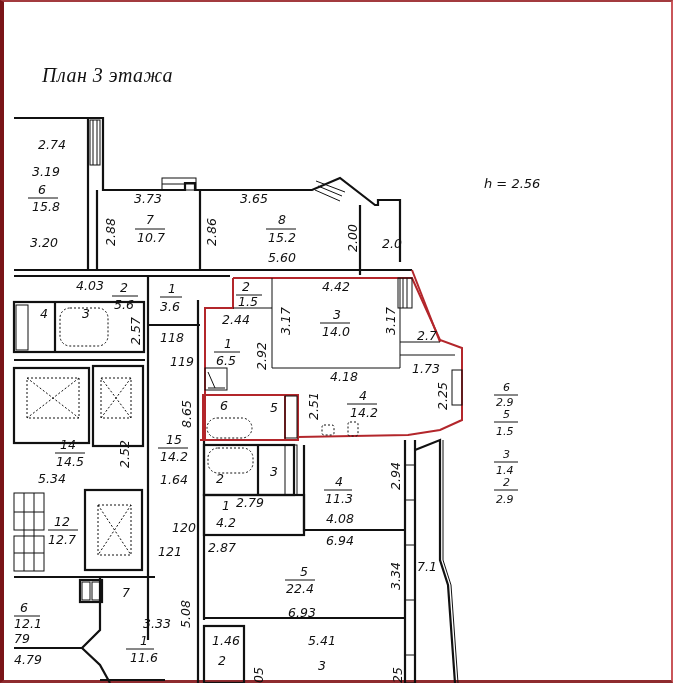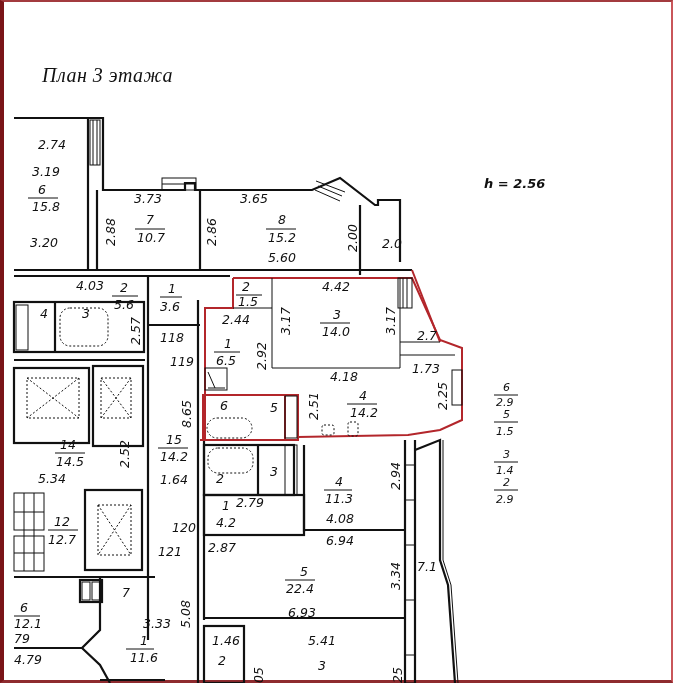--- a/index.html
+++ b/index.html
@@ -1,20 +1,20 @@
 <!DOCTYPE html>
 <html><head>
 <meta charset="utf-8">
 <style>
   html, body { margin:0; padding:0; background:#ffffff; }
   body { width:673px; height:683px; overflow:hidden; position:relative; font-family:"DejaVu Sans", sans-serif; }
   .frame { position:absolute; left:0; top:0; width:673px; height:683px; box-sizing:border-box;
            border-left:4px solid #7a1418; border-top:2px solid #a33b3f; border-right:2px solid #c9565a; border-bottom:3px solid #8e2b2f; }
   .title { position:absolute; left:42px; top:44px; font-size:20px; font-style:italic; color:#111; letter-spacing:0.5px; font-family:Liberation Serif, serif;margin-top:20px; }
-  .hlabel { position:absolute; left:484px; top:176px; font-size:13px; font-style:italic; color:#111;font-weight:bold; }
+  .hlabel { position:absolute; left:484px; top:176px; font-size:13px; font-style:italic; color:#111; }
   svg { position:absolute; left:0; top:0; }
   .lbl { font-family:"DejaVu Sans", sans-serif; font-style:italic; font-size:12.5px; fill:#111; }
   .lblsm { font-family:"DejaVu Sans", sans-serif; font-style:italic; font-size:11px; fill:#111; }
   .wall { stroke:#111; fill:none; stroke-width:2.2; }
   .thin { stroke:#111; fill:none; stroke-width:1; }
   .dash { stroke:#111; fill:none; stroke-width:1; stroke-dasharray:2 2; }
   .red  { stroke:#b3262b; fill:none; stroke-width:2; }
 </style>
 </head>
 <body>

